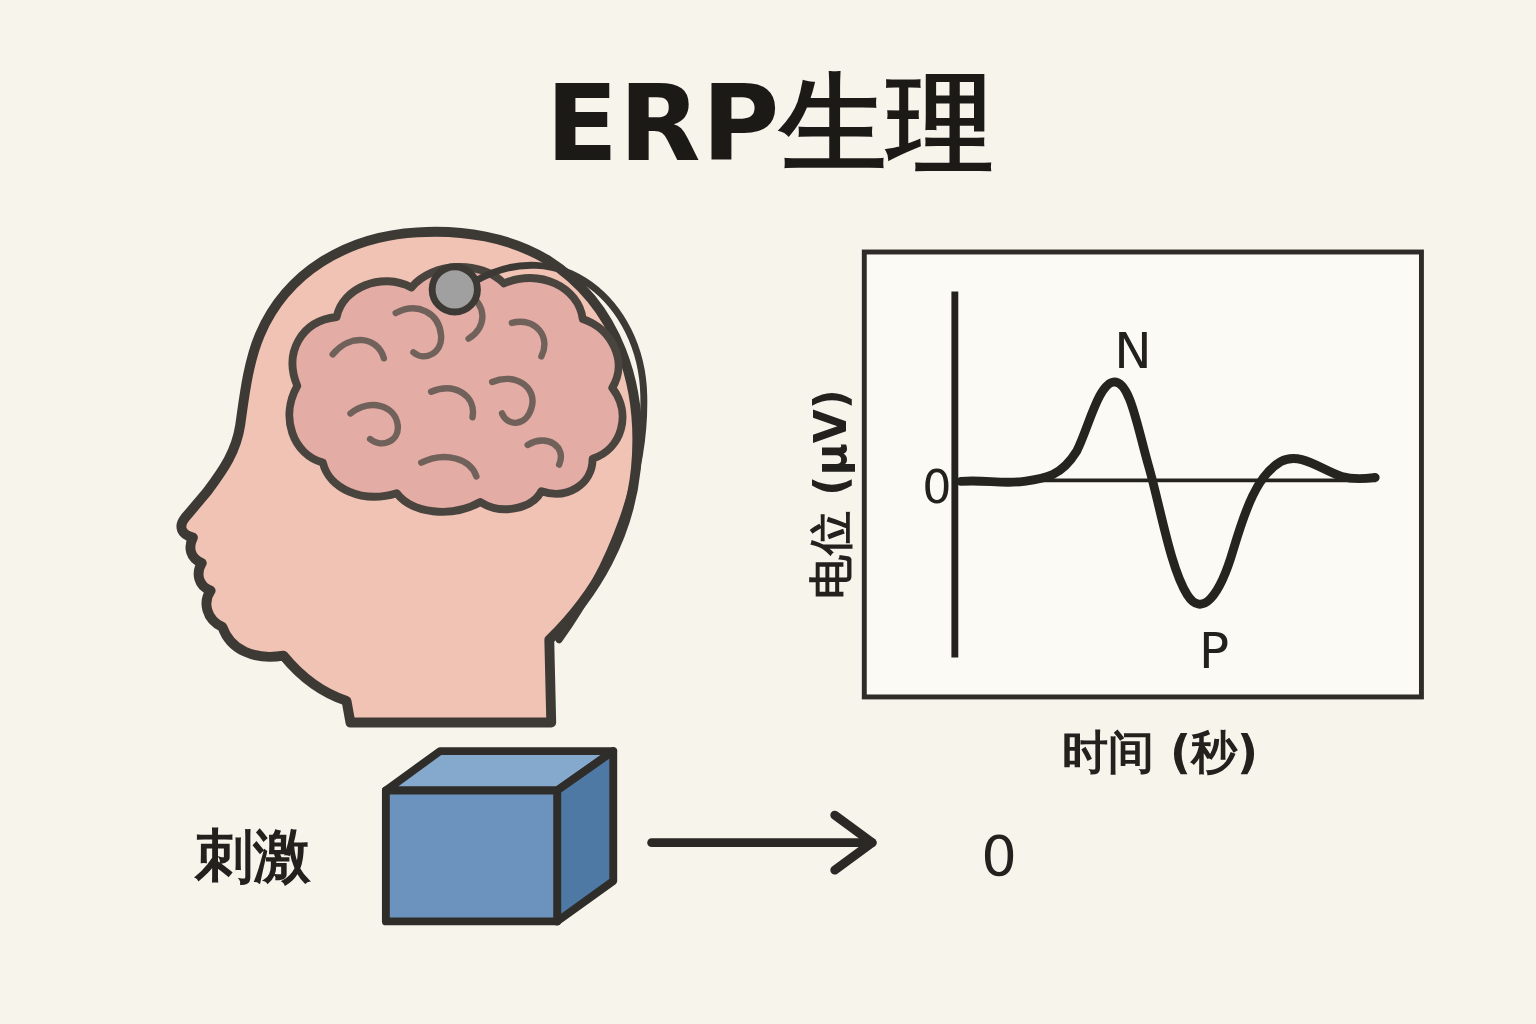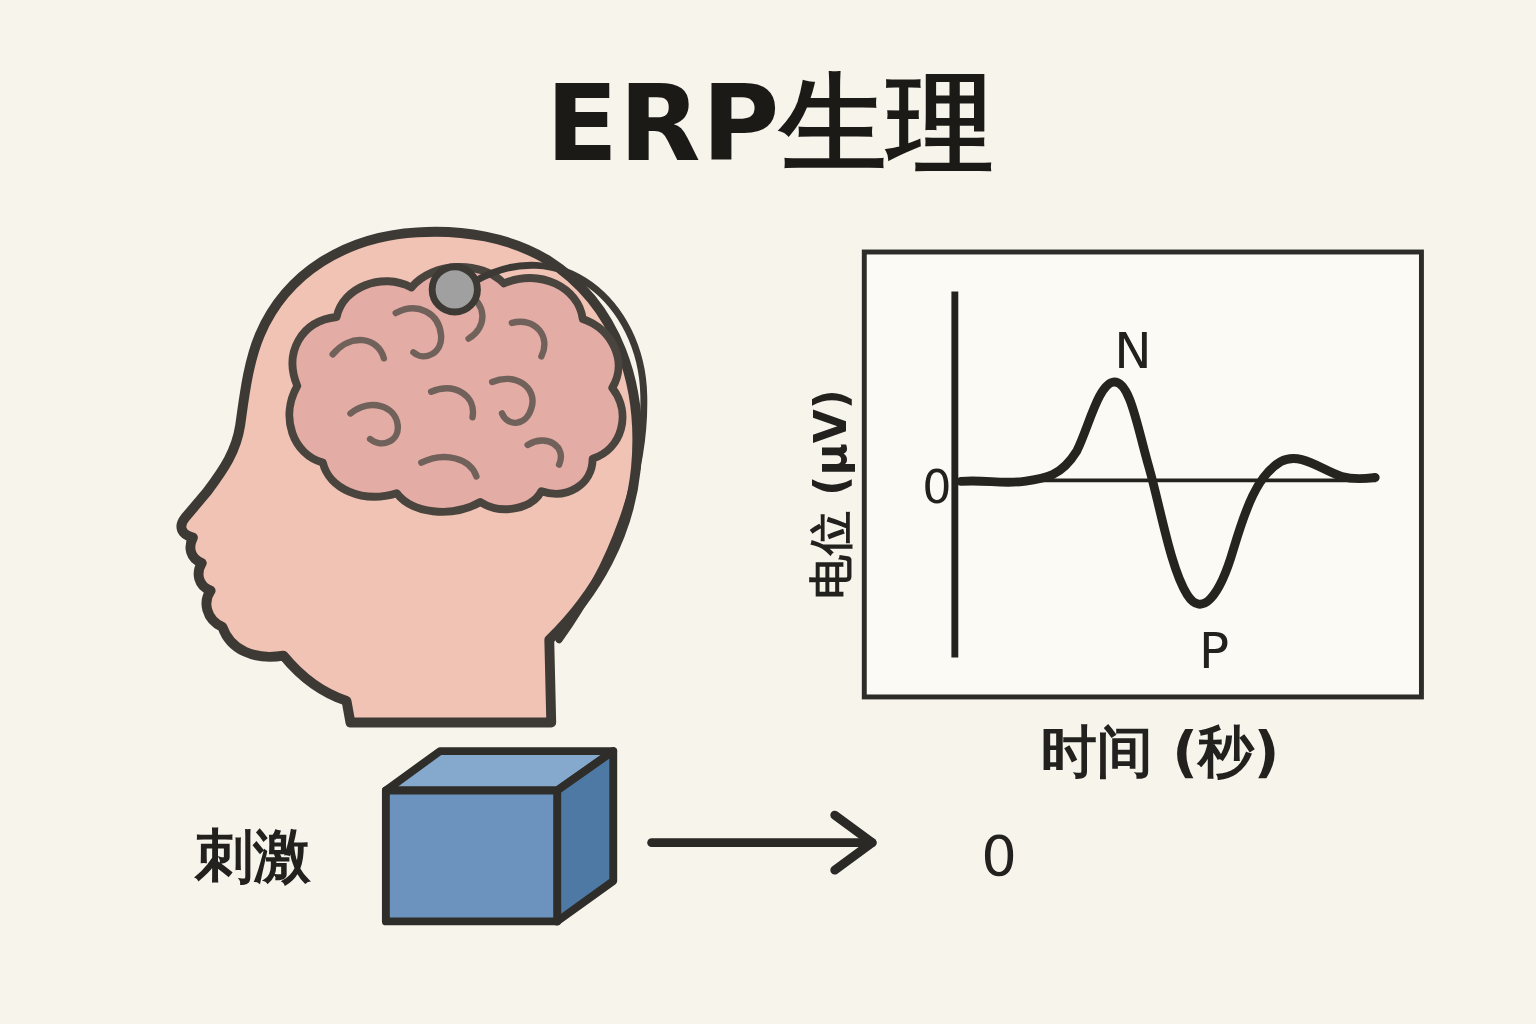--- a/index.html
+++ b/index.html
@@ -19,21 +19,21 @@
   }
   .art { position: absolute; inset: 0; }
   .label {
     position: absolute;
     transform: translate(-50%, -50%);
     white-space: nowrap;
     color: #23211e;
   }
   .title      { left: 770px;  top: 124px; font-size: 106px; font-weight: 800; color: #1c1a17; letter-spacing: 1px; }
   .y-label    { left: 831px;  top: 494px; font-size: 44px;  font-weight: 700; transform: translate(-50%,-50%) rotate(-90deg); }
-  .x-label    { left: 1160px; top: 753px; font-size: 56px;  font-weight: 700; }
+  .x-label    { left: 1160px; top: 753px; font-size: 46px;  font-weight: 700; }
   .zero-tick  { left: 937px;  top: 487px; font-size: 46px;  font-weight: 500; }
   .n-peak     { left: 1133px; top: 351px; font-size: 50px;  font-weight: 500; }
   .p-peak     { left: 1214px; top: 651px; font-size: 50px;  font-weight: 500; }
   .stimulus   { left: 253px;  top: 857px; font-size: 58px;  font-weight: 700; text-align: center; }
   .onset-zero { left: 999px;  top: 855px; font-size: 56px;  font-weight: 500; }
 </style>
 </head>
 <body>
 
 <div class="canvas">

